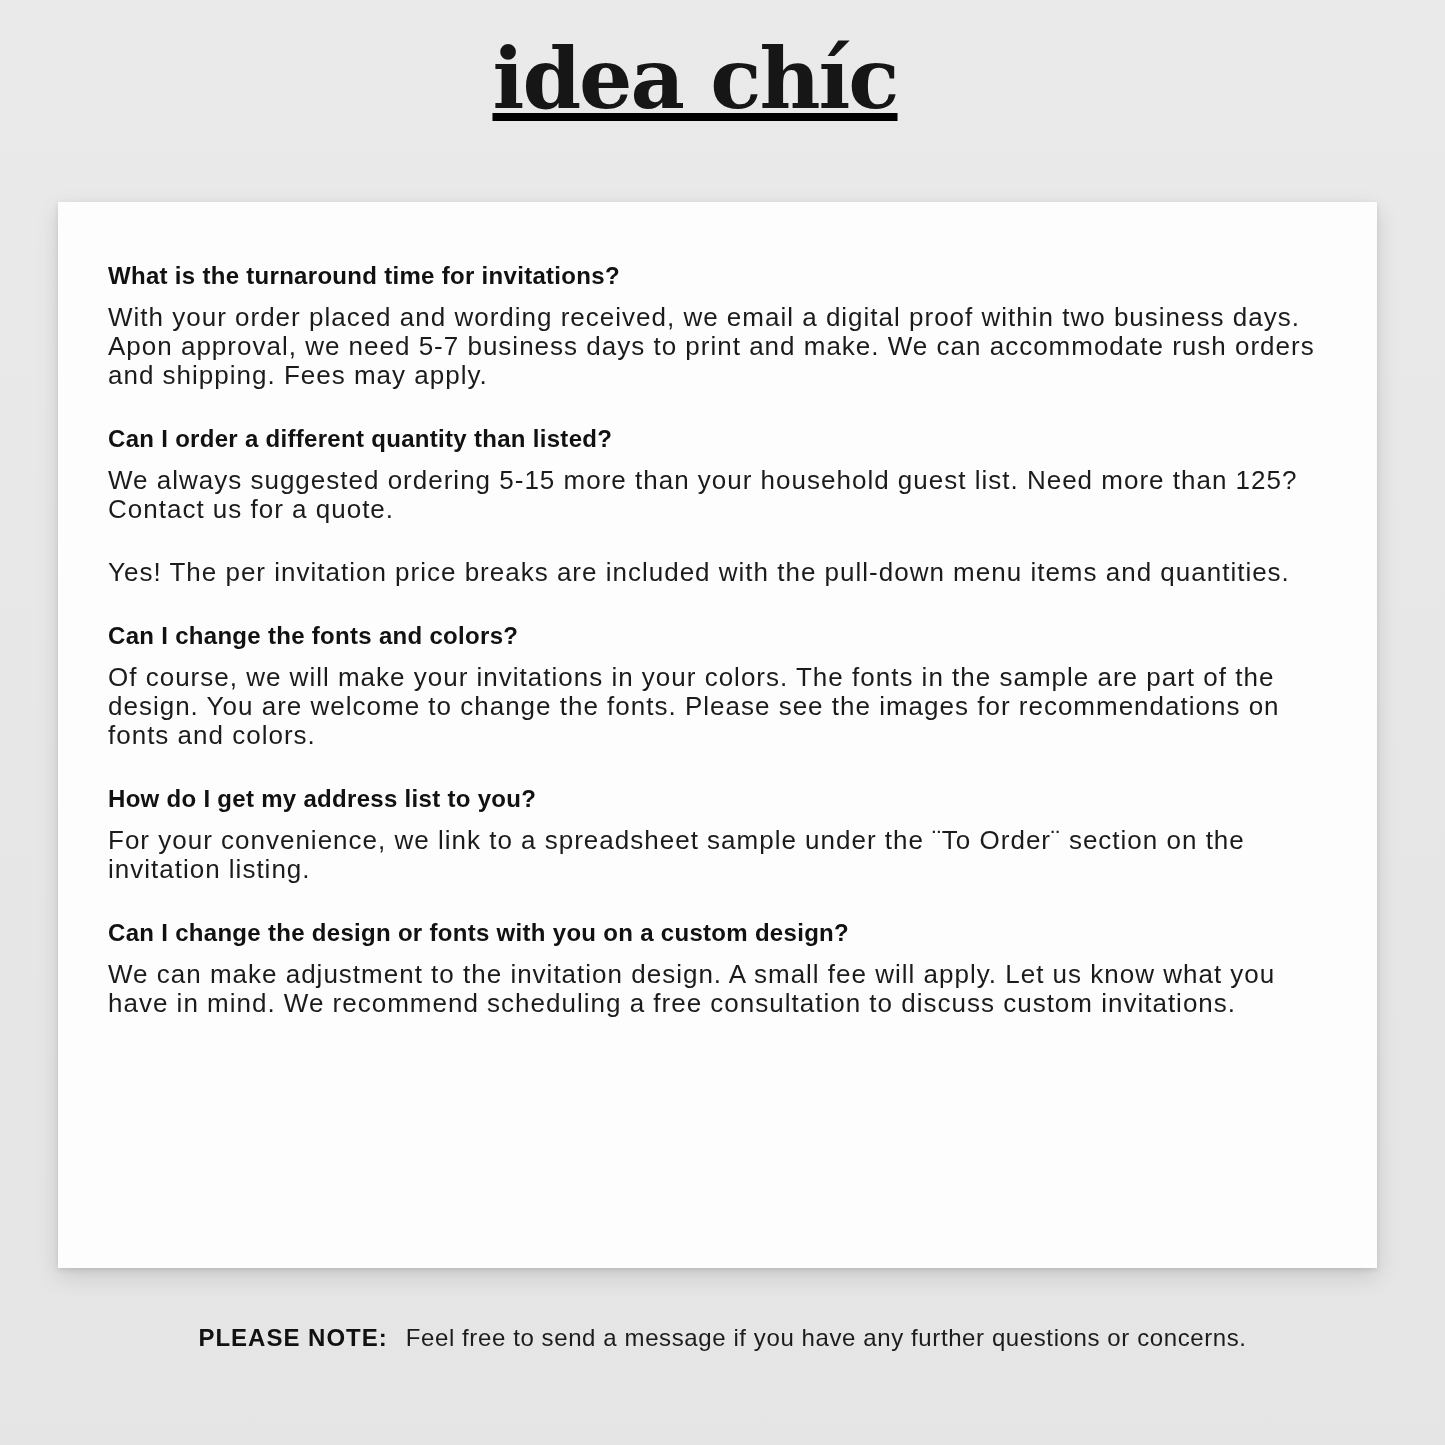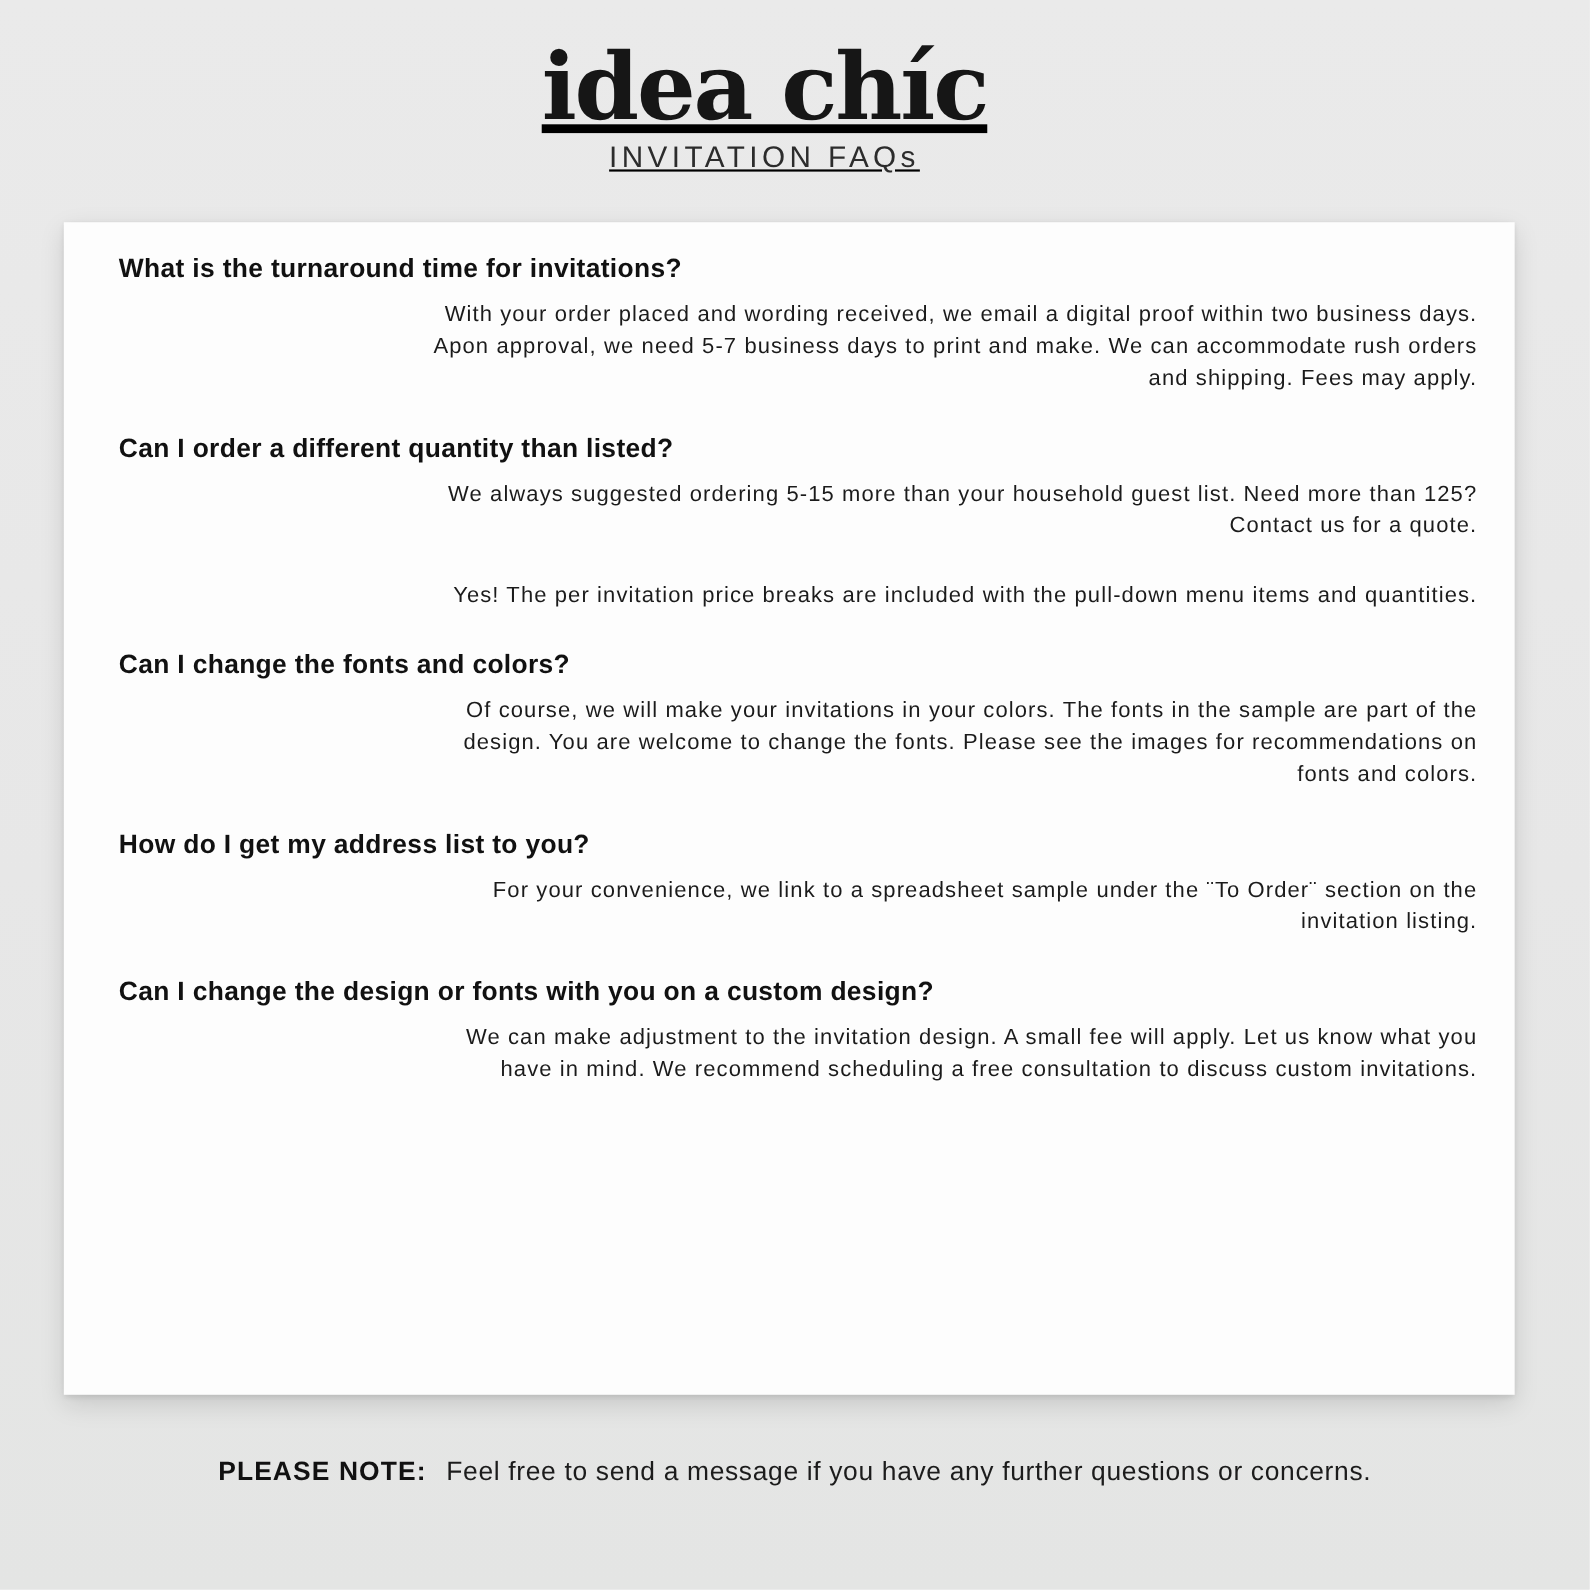--- a/index.html
+++ b/index.html
@@ -40,41 +40,40 @@
   }
 
   
   .card {
     position: absolute;
     left: 58px;
     top: 202px;
     width: 1319px;
     height: 1066px;
     box-sizing: border-box;
-    padding: 28px 34px 0 50px;
+    padding: 59px 34px 0 50px;
     background: #fdfdfd;
     box-shadow: 0 2px 5px rgba(0,0,0,0.10), 0 8px 22px rgba(0,0,0,0.13);
   }
   .faq + .faq { margin-top: 34px; }
   .faq-q {
     margin: 0 0 12px 0;
     font-size: 24px;
     line-height: 30px;
     font-weight: bold;
     letter-spacing: 0.3px;
     color: #111;
   }
   .faq-a {
     margin: 0;
-    font-size: 20px;
+    font-size: 26px;
     line-height: 29px;
     letter-spacing: 1px;
     color: #1b1b1b;
     white-space: pre-line;   
-    text-align: right;
   }
 
   
   .footer {
     position: absolute;
     left: 0;
     right: 0;
     top: 1324px;
     text-align: center;
     font-size: 24px;
@@ -88,21 +87,20 @@
     color: #111;
   }
 </style>
 </head>
 <body>
 
 <div class="page">
 
   <div class="header">
     <h1 class="brand">idea chíc</h1>
-    <div class="subtitle">INVITATION FAQs</div>
   </div>
 
   <div class="card">
 
     <section class="faq">
       <h2 class="faq-q">What is the turnaround time for invitations?</h2>
       <p class="faq-a">With your order placed and wording received, we email a digital proof within two business days.
 Apon approval, we need 5-7 business days to print and make. We can accommodate rush orders
 and shipping. Fees may apply.</p>
     </section>

